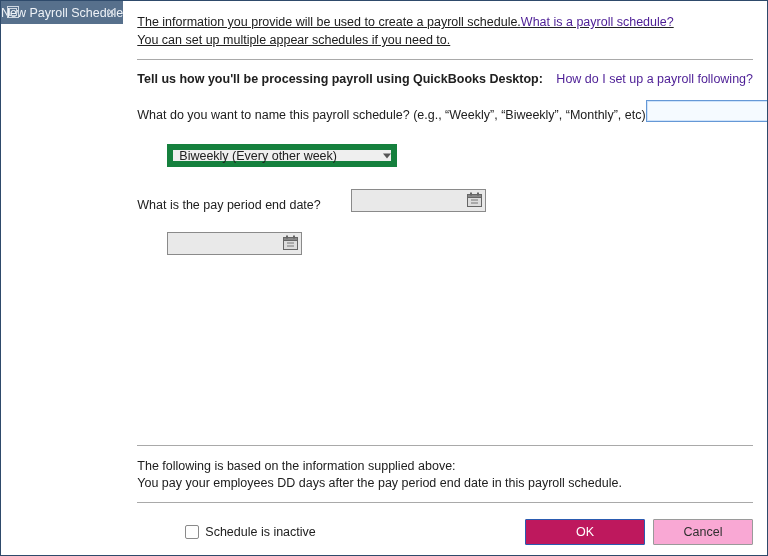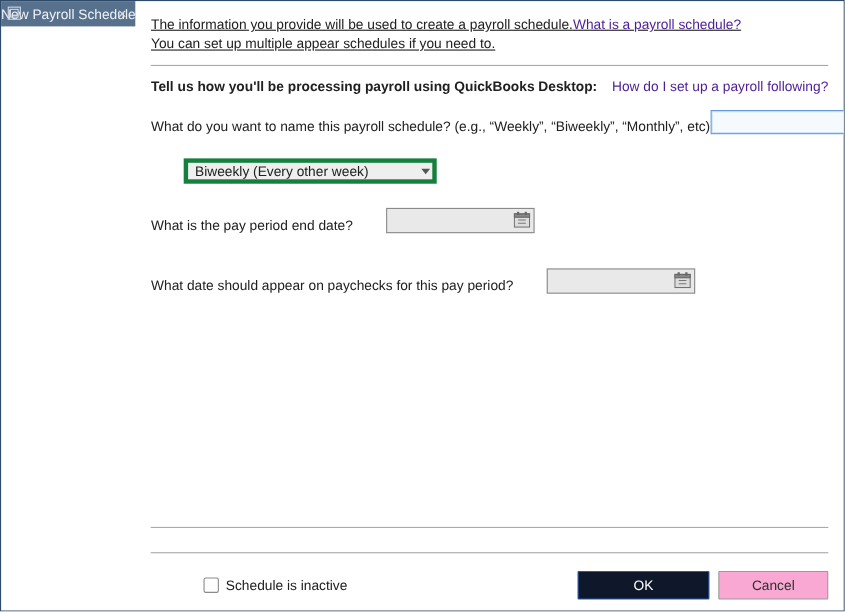--- a/index.html
+++ b/index.html
@@ -83,21 +83,21 @@
     margin-bottom: 14px;
   }
   .sec-header .bold {
     font-weight: 600;
   }
   .form-row {
     display: flex;
     align-items: flex-end;
     margin-bottom: 22px;
   }
-  .form-row.small-gap { margin-bottom: 32px; }
+  .form-row.small-gap { margin-bottom: 20px; }
   .form-row label.q {
     flex: 0 0 auto;
   }
   .spacer { flex: 1; }
   input[type=text].name-input {
     width: 175px;
     height: 22px;
     border: 1px solid #6598d6;
     background: #f5faff;
     box-shadow: inset 0 0 0 1px #cfe3fa;
@@ -105,21 +105,21 @@
     font-size: 12.5px;
   }
   .select-wrap {
     position: relative;
     width: 230px;
     height: 23px;
     margin-left: 30px;
   }
   .select-wrap .select-box {
     width: 100%; height: 100%;
-    border: 4px solid #15803d;
+    border: 6px solid #15803d;
     background: #efefef;
     display: flex;
     align-items: center;
     padding: 0 22px 0 6px;
     font-size: 12.5px;
     color: #202020;
     cursor: pointer;
   }
   .select-wrap .chev {
     position: absolute;
@@ -180,21 +180,21 @@
     min-width: 100px;
     border: 1px solid #9a9a9a;
     background: #f9a8d4;
     color: #303030;
     font-size: 12.5px;
     cursor: pointer;
     margin-left: 8px;
     border-radius: 1px;
   }
   .btn.primary {
-    background: #0f172a;
+    background: #be185d;
     border-color: #2b5bb0;
     color: #fff;
     min-width: 120px;
     text-align: center;
   }
 </style>
 </head>
 <body>
 
 <div class="window">
@@ -250,40 +250,43 @@
             <rect x="3" y="0.5" width="2" height="3" fill="#666"></rect>
             <rect x="10" y="0.5" width="2" height="3" fill="#666"></rect>
             <line x1="4" y1="8" x2="11" y2="8" stroke="#777"></line>
             <line x1="4" y1="11" x2="11" y2="11" stroke="#777"></line>
           </svg>
         </span>
       </div>
     </div>
 
     <div class="form-row">
-      <label class="q">What date should appear on paychecks for this pay period?</label>
       <div class="date-wrap">
         <input type="text" class="date-box" value="" style="">
         <span class="cal-icon">
           <svg width="15" height="15" viewBox="0 0 15 15">
             <rect x="0.5" y="2.5" width="14" height="12" fill="#ddd" stroke="#666"></rect>
             <rect x="0.5" y="2.5" width="14" height="3" fill="#888" stroke="#666"></rect>
             <rect x="3" y="0.5" width="2" height="3" fill="#666"></rect>
             <rect x="10" y="0.5" width="2" height="3" fill="#666"></rect>
             <line x1="4" y1="8" x2="11" y2="8" stroke="#777"></line>
             <line x1="4" y1="11" x2="11" y2="11" stroke="#777"></line>
           </svg>
         </span>
       </div>
     </div>
 
     <div class="filler"></div>
 
     <hr class="sep">
 
+    <div class="summary">
+      <div>The following is based on the information supplied above:</div>
+      <div>You pay your employees DD days after the pay period end date in this payroll schedule.</div>
+    </div>
 
     <hr class="sep">
 
     <div class="footer-row">
       <label class="chk-wrap">
         <span class="chk"></span>
         <span>Schedule is inactive</span>
       </label>
       <span class="spacer"></span>
       <button class="btn primary">OK</button>

